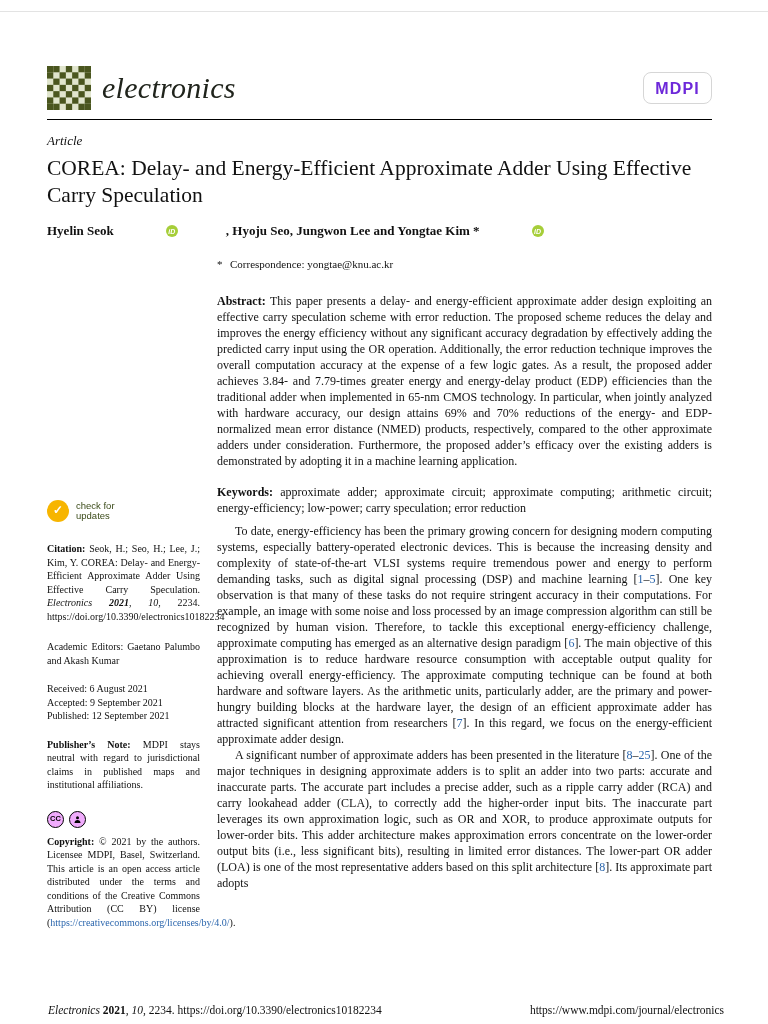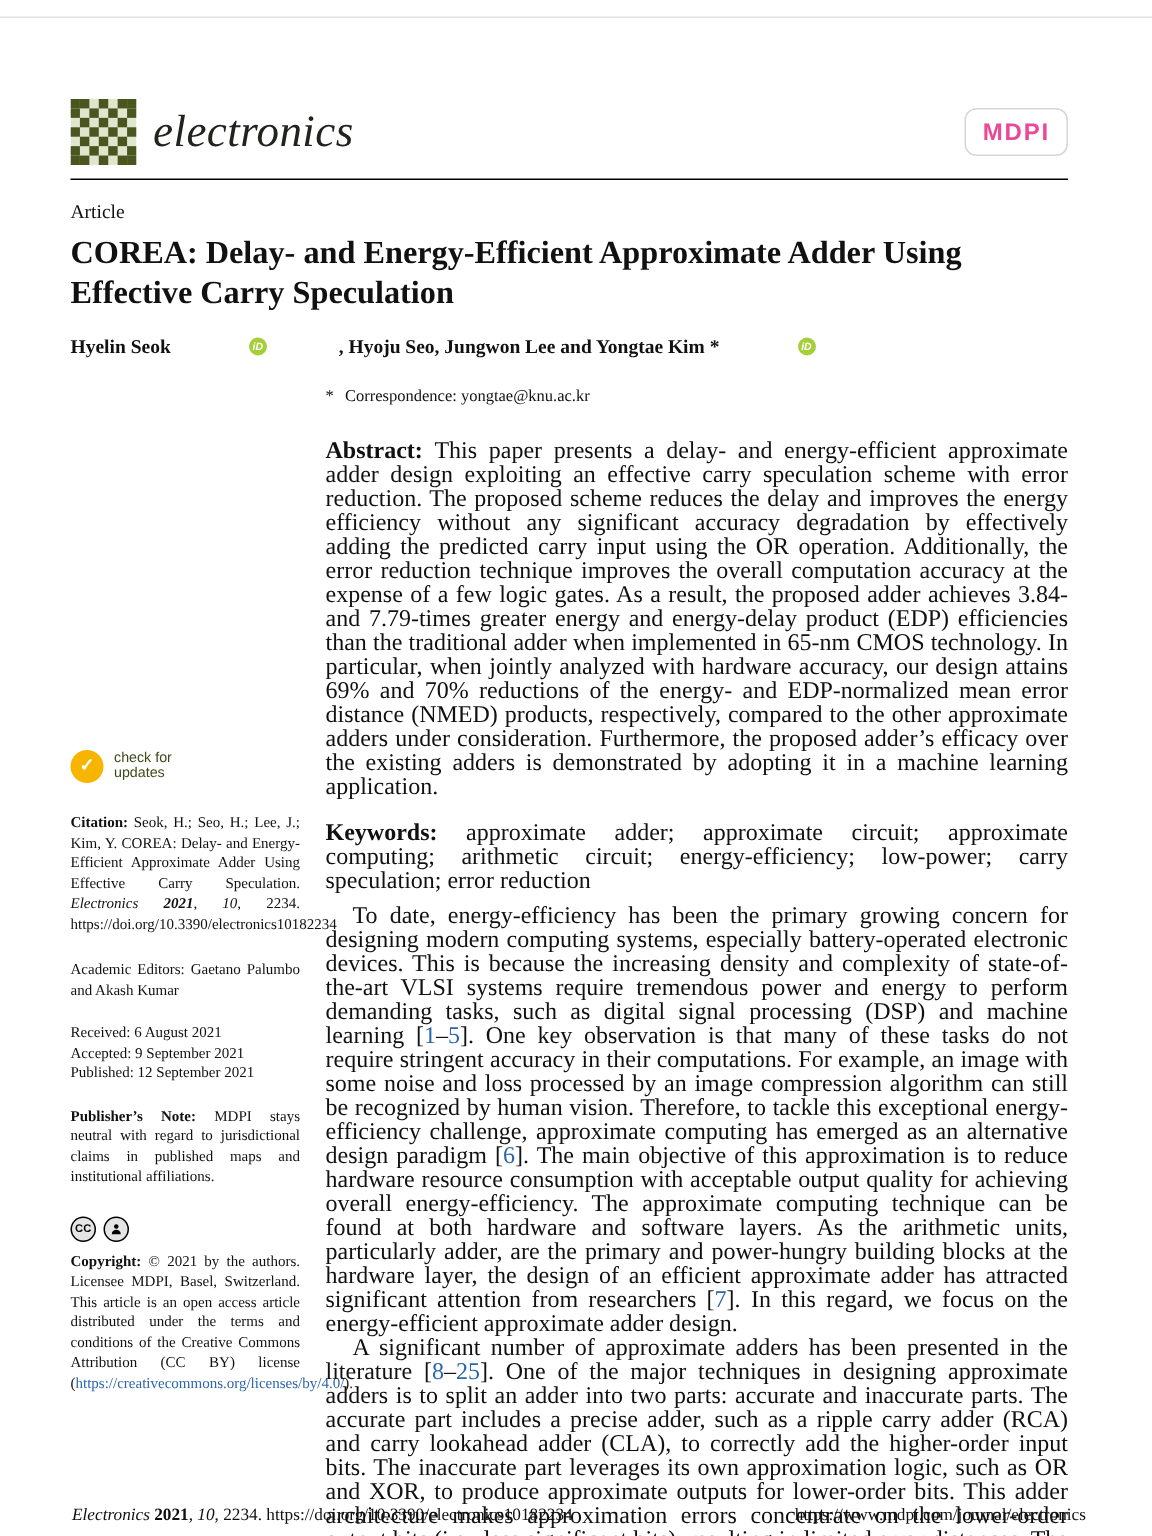--- a/index.html
+++ b/index.html
@@ -11,25 +11,25 @@
     padding:54px 56px 0 47px;
     outline:1px solid #e3e3e3;
   }
   
   .masthead { display:flex; justify-content:space-between; align-items:center; }
   .journal-brand { display:flex; align-items:center; gap:11px; }
   .qr-icon { width:44px; height:44px; display:block; }
   .journal-name { font-size:30px; font-style:italic; color:#20241c; letter-spacing:.3px; }
   .mdpi-badge { border:1.5px solid #d6d6d6; border-radius:8px; padding:7px 11px 5px 11px; }
   .mdpi-word { font-family:"Liberation Sans",sans-serif; font-weight:700; font-size:16px;
-               color:#ec4899; letter-spacing:1.2px; }
+               color:#6d28d9; letter-spacing:1.2px; }
   .header-rule { border-bottom:1.2px solid #000; margin-top:9px; }
   
-  .article-type { font-size:13px; margin-top:13px; }
-  .title { font-size:21.5px; line-height:27px; font-weight:700; margin-top:6px; }
+  .article-type { font-style:italic; font-size:13px; margin-top:13px; }
+  .title { font-size:21.5px; line-height:27px; font-weight:400; margin-top:6px; }
   .authors { margin-top:14px; font-size:13px; font-weight:700; display:flex; align-items:center;gap:48px; }
   .authors span.nm { white-space:pre; }
   .orcid-icon { display:inline-flex; align-items:center; justify-content:center; flex:none;
     width:12px; height:12px; border-radius:50%; background:#a6ce39; color:#fff;
     font-family:"Liberation Sans",sans-serif; font-style:italic; font-weight:700; font-size:7px;
     margin-left:4px; }
   
   .columns { display:flex; margin-top:15px; }
   .col-left { width:153px; flex:none; padding-top:246px;
               font-size:10px; line-height:13.5px; }
@@ -43,27 +43,27 @@
   .copyright { margin-top:7px; }
   
   .badge { display:inline-flex; align-items:center; gap:7px; cursor:pointer; }
   .badge-icon { width:22px; height:22px; border-radius:50%; background:#f7b500; color:#fff;
     display:flex; align-items:center; justify-content:center;
     font-family:"Liberation Sans",sans-serif; font-weight:700; font-size:12px; }
   .badge-text { font-family:"Liberation Sans",sans-serif; font-size:9.5px; line-height:10.5px;
     color:#3a4a18; }
   
   .cc-circle { width:17px; height:17px; border:1.3px solid #000; border-radius:50%;
-    display:flex; align-items:center; justify-content:center; background:#e5e5e5;
+    display:flex; align-items:center; justify-content:center; background:#f0abfc;
     font-family:"Liberation Sans",sans-serif; font-weight:700; font-size:7.5px; color:#000; }
   
   .affil { font-size:11px; line-height:14.5px; text-align:justify; }
   .corr { display:flex; font-size:11px; line-height:14.5px; margin-top:3px; }
   .corr .star { width:13px; flex:none; }
-  .body-text { font-size:16px; line-height:16px; text-align:justify; }
+  .body-text { font-size:12px; line-height:16px; text-align:justify; }
   .abstract { margin-top:21px; }
   .keywords { margin-top:15px; }
   .sec-heading { font-size:12.5px; font-weight:700; margin-top:26px; }
   .para { text-indent:18px; }
   .para.first { margin-top:7px; }
   
   .footer { position:absolute; left:48px; right:44px; bottom:20px;
     display:flex; justify-content:space-between; font-size:11.5px; }
   
   .seg.b { font-weight:700; }

